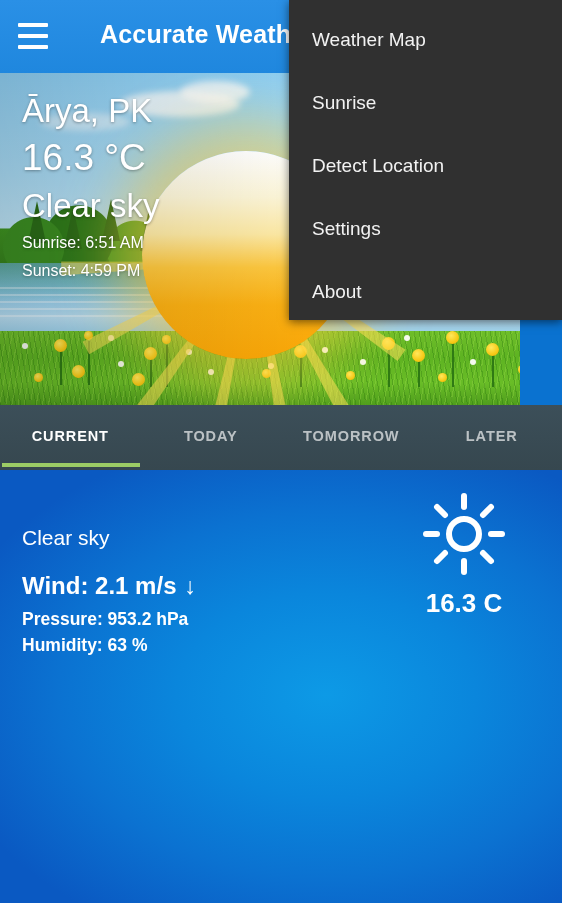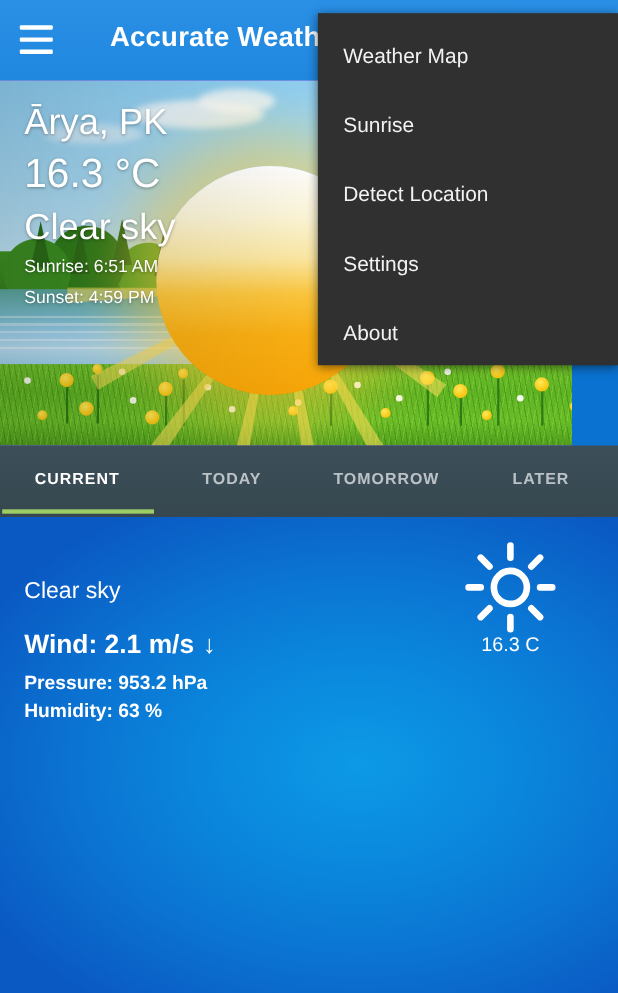--- a/index.html
+++ b/index.html
@@ -271,30 +271,30 @@
   #cur-pressure { margin-top: 4px; }
 
   #cur-right {
     position: absolute;
     right: 28px; top: 22px;
     width: 140px;
     text-align: center;
   }
   #cur-sun-icon { display: block; margin: 0 auto; }
   #cur-temp {
-    margin-top: 0;
-    font-size: 18px;
-    font-weight: normal;
+    margin-top: 12px;
+    font-size: 26px;
+    font-weight: bold;
     color: #ffffff;
   }
 
   
   #menu {
     position: absolute;
-    left: 289px; top: 12px;
+    left: 289px; top: 0;
     width: 273px; height: 320px;
     background: #303030;
     box-shadow: 0 2px 9px rgba(0,0,0,.55);
     z-index: 20;
     padding-top: 8px;
     box-sizing: border-box;
   }
   .menu-item {
     height: 63px;
     line-height: 63px;

